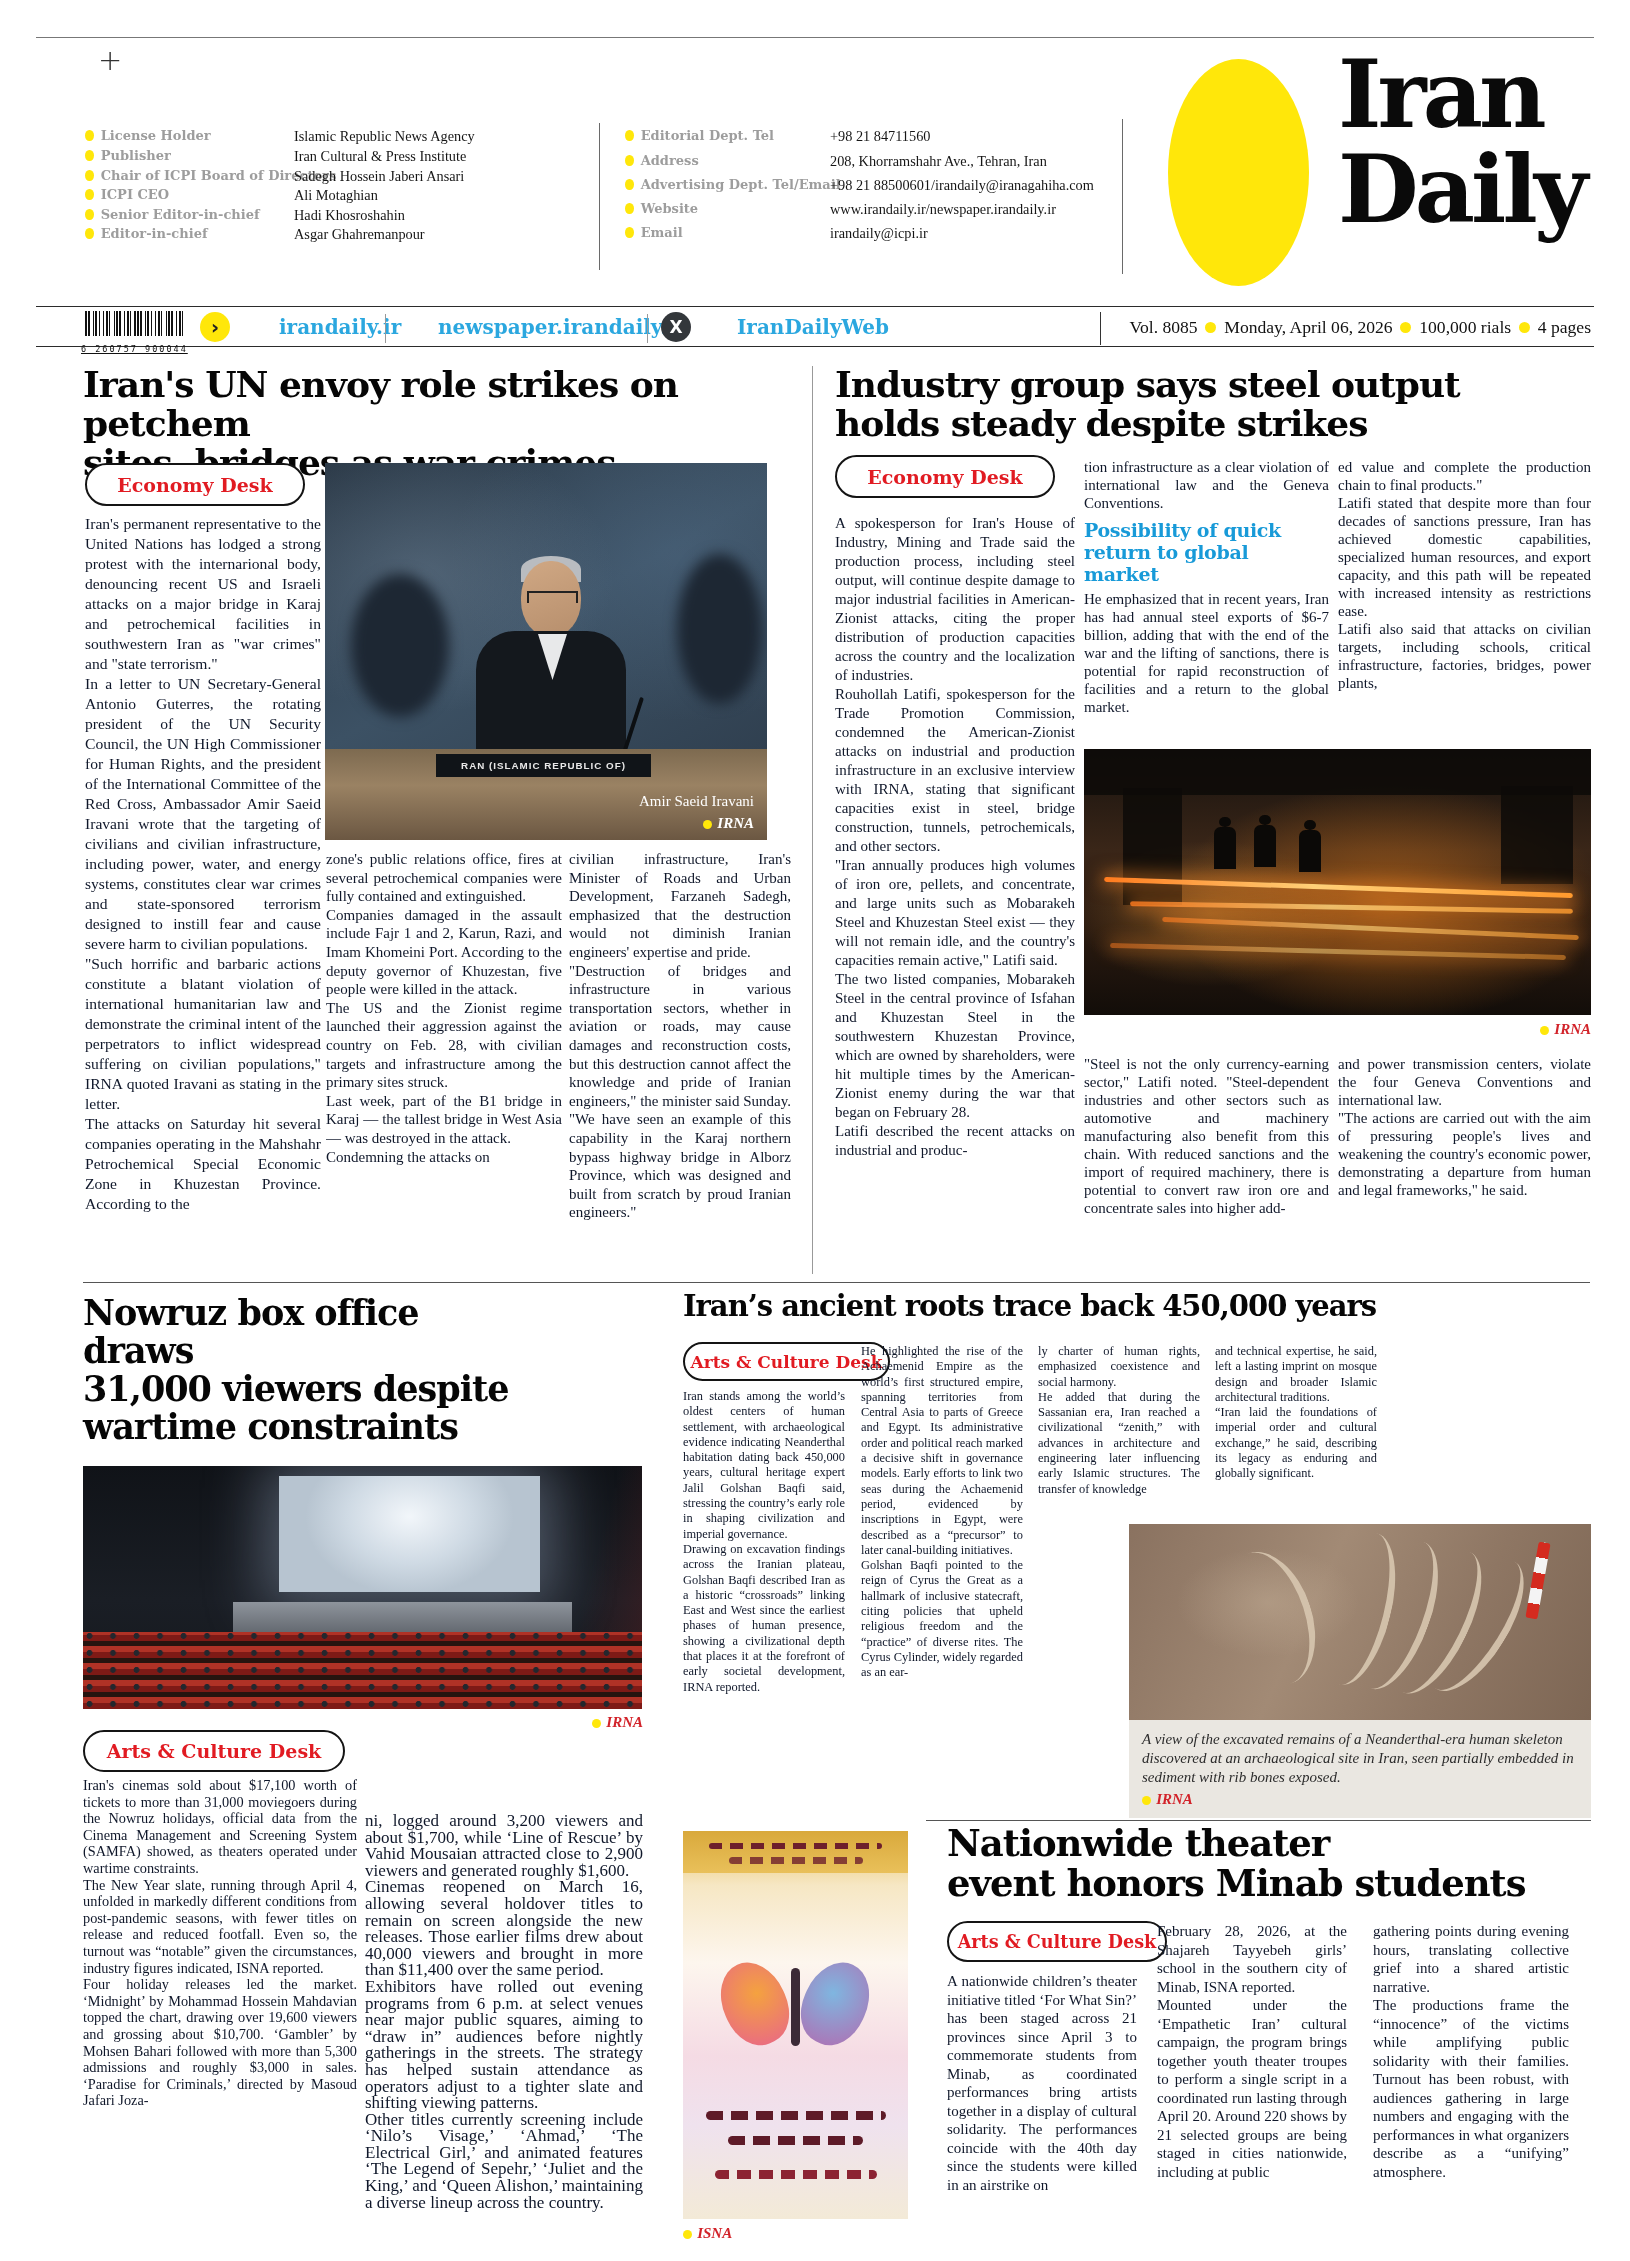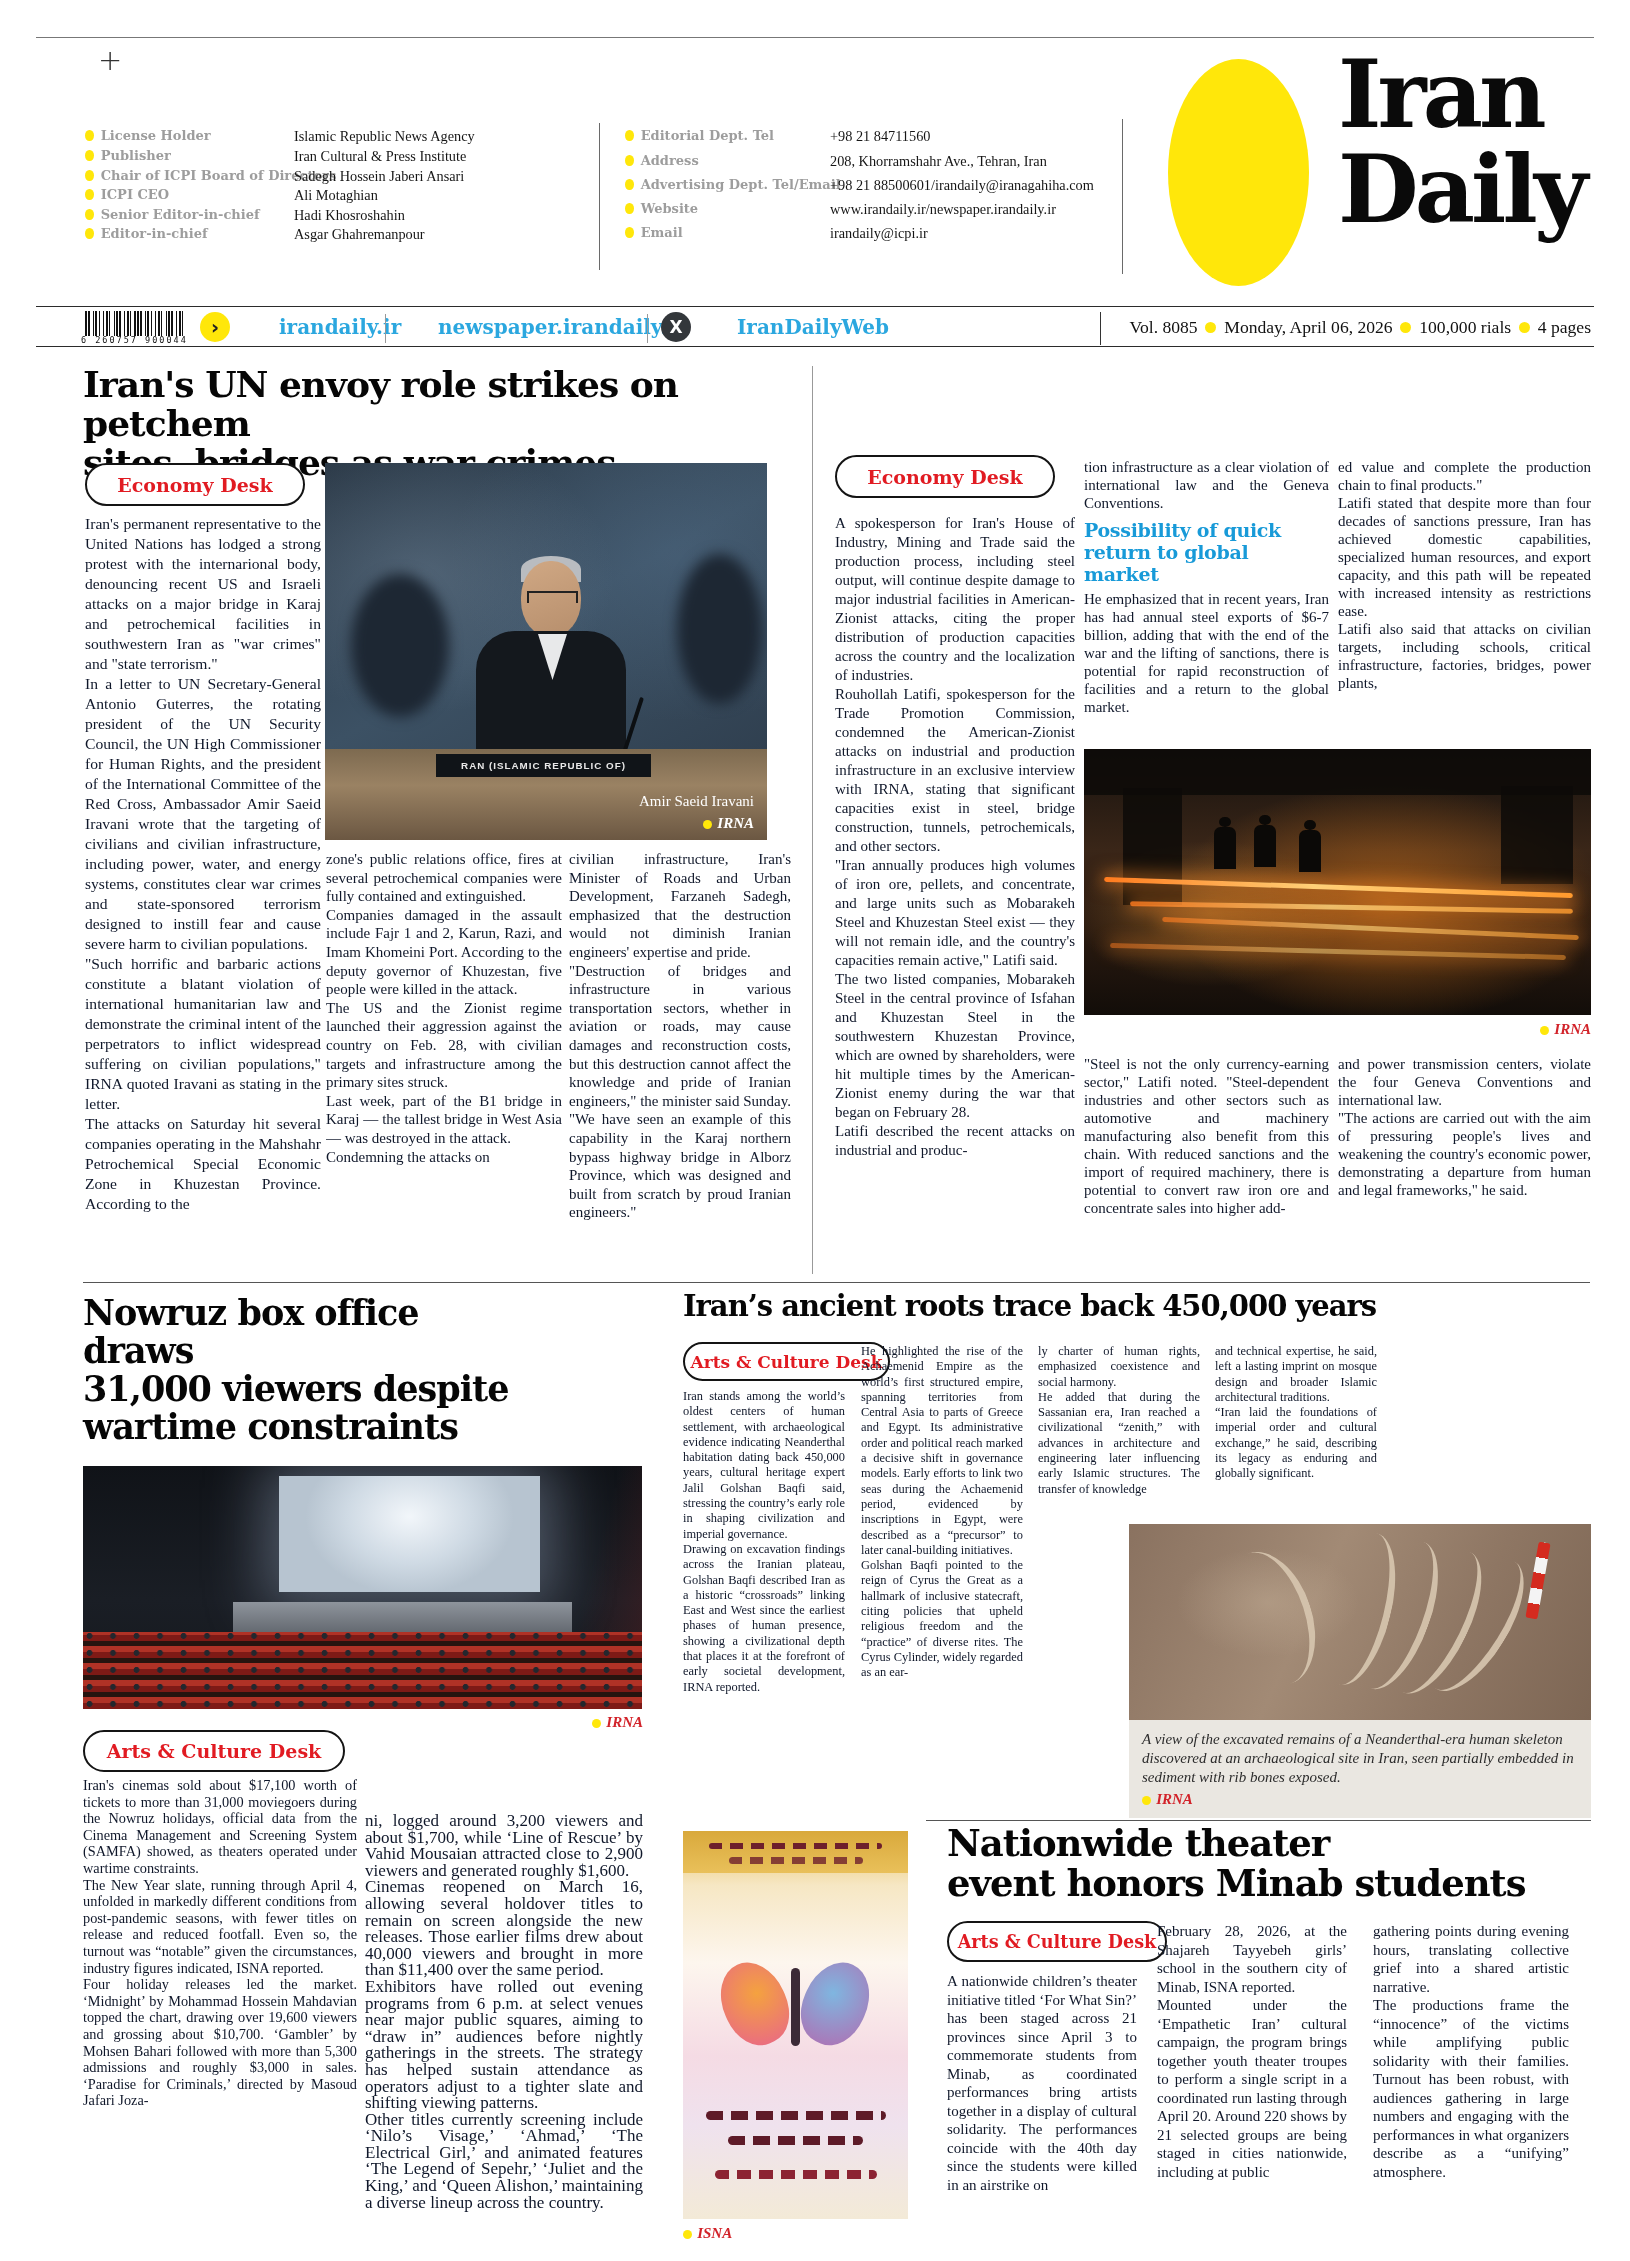--- a/index.html
+++ b/index.html
@@ -13,21 +13,21 @@
   .legend-row{position:absolute;height:19.6px;}
   .ydot{display:inline-block;width:8.5px;height:11px;border-radius:50%;background:#ffe70a;vertical-align:middle;margin-right:7.2px;}
   .legend-label{font:700 13px "DejaVu Serif",serif;color:#9d9d9d;vertical-align:middle;}
   .legend-value{position:absolute;left:209px;top:0;font:400 14.3px "Liberation Serif",serif;color:#161616;white-space:nowrap;}
   .mid .legend-value{left:205px;}
   .logo-ellipse{position:absolute;left:1168px;top:59px;width:141px;height:227px;background:#ffe70a;border-radius:50%;}
   .logo-text{position:absolute;left:1338px;top:48px;font:700 93px/1.02 "DejaVu Serif",serif;letter-spacing:-3.9px;color:#0a0a0a;white-space:pre-line;}
 
   
   .barcode{position:absolute;left:85px;top:311px;width:99px;height:25px;background:repeating-linear-gradient(90deg,#111 0 2px,#fff 2px 3.3px,#111 3.3px 4.6px,#fff 4.6px 7.8px,#111 7.8px 9px,#fff 9px 10.4px);}
-  .barcode-digits{position:absolute;left:81px;top:335px;width:111px;font:400 8.5px "DejaVu Sans Mono",monospace;letter-spacing:2px;color:#111;}
+  .barcode-digits{position:absolute;left:81px;top:344px;width:111px;font:400 8.5px "DejaVu Sans Mono",monospace;letter-spacing:2px;color:#111;text-decoration:underline;}
   .ycircle{position:absolute;width:30px;height:30px;border-radius:50%;background:#ffe70a;display:flex;align-items:center;justify-content:center;font:700 19.6px "DejaVu Sans",sans-serif;color:#222;}
   .blue-link{position:absolute;top:315px;font:700 20px "DejaVu Serif",serif;color:#2ba7df;white-space:nowrap;margin-left:39px;}
   .xcircle{position:absolute;left:661px;top:312px;width:30px;height:30px;border-radius:50%;background:#33373b;display:flex;align-items:center;justify-content:center;font:700 17px "DejaVu Sans",sans-serif;color:#fff;}
   .issue{position:absolute;right:39px;top:317px;display:flex;align-items:center;gap:7.8px;font:400 17.6px "Liberation Serif",serif;color:#111;white-space:nowrap;}
   .issue .ydot{width:11px;height:11px;margin:0;}
 
   
   .headline{position:absolute;font:700 36px/1.09 "DejaVu Serif",serif;letter-spacing:-1px;color:#060606;white-space:pre-line;}
   .desk{position:absolute;border:2px solid #141414;border-radius:23.5px;background:#fff;display:flex;align-items:center;justify-content:center;font:700 19px "DejaVu Serif",serif;color:#e11b22;}
   .col{position:absolute;font:400 15.6px/20px "Liberation Serif",serif;text-align:justify;white-space:pre-line;overflow:hidden;color:#0f172a;}
@@ -177,20 +177,22 @@
   <div class="col" style="left:326px;top:850px;width:236px;height:427px;font-size:15px;line-height:18.6px;">zone's public relations office, fires at several petrochemical companies were fully contained and extinguished.
 Companies damaged in the assault include Fajr 1 and 2, Karun, Razi, and Imam Khomeini Port. According to the deputy governor of Khuzestan, five people were killed in the attack.
 The US and the Zionist regime launched their aggression against the country on Feb. 28, with civilian targets and infrastructure among the primary sites struck.
 Last week, part of the B1 bridge in Karaj — the tallest bridge in West Asia — was destroyed in the attack.
 Condemning the attacks on</div>
   <div class="col" style="left:569px;top:850px;width:222px;height:429px;font-size:15px;line-height:18.6px;">civilian infrastructure, Iran's Minister of Roads and Urban Development, Farzaneh Sadegh, emphasized that the destruction would not diminish Iranian engineers' expertise and pride.
 "Destruction of bridges and infrastructure in various transportation sectors, whether in aviation or roads, may cause damages and reconstruction costs, but this destruction cannot affect the knowledge and pride of Iranian engineers," the minister said Sunday. "We have seen an example of this capability in the Karaj northern bypass highway bridge in Alborz Province, which was designed and built from scratch by proud Iranian engineers."</div>
 
   <div class="vline" style="left:812px;top:366px;height:908px;width:0.7px;background:#999;"></div>
 
+  <div class="headline" style="left:835px;top:365px;width:756px;">Industry group says steel output
+holds steady despite strikes</div>
   <div class="desk" style="left:835px;top:455px;width:216px;height:39px;">
       <span>Economy Desk</span>
     </div>
 
   <div class="col" style="left:835px;top:514px;width:240px;height:764px;font-size:15px;line-height:19px;">A spokesperson for Iran's House of Industry, Mining and Trade said the production process, including steel output, will continue despite damage to major industrial facilities in American-Zionist attacks, citing the proper distribution of production capacities across the country and the localization of industries.
 Rouhollah Latifi, spokesperson for the Trade Promotion Commission, condemned the American-Zionist attacks on industrial and production infrastructure in an exclusive interview with IRNA, stating that significant capacities exist in steel, bridge construction, tunnels, petrochemicals, and other sectors.
 "Iran annually produces high volumes of iron ore, pellets, and concentrate, and large units such as Mobarakeh Steel and Khuzestan Steel exist — they will not remain idle, and the country's capacities remain active," Latifi said.
 The two listed companies, Mobarakeh Steel in the central province of Isfahan and Khuzestan Steel in the southwestern Khuzestan Province, which are owned by shareholders, were hit multiple times by the American-Zionist enemy during the war that began on February 28.
 Latifi described the recent attacks on industrial and produc-</div>
 

